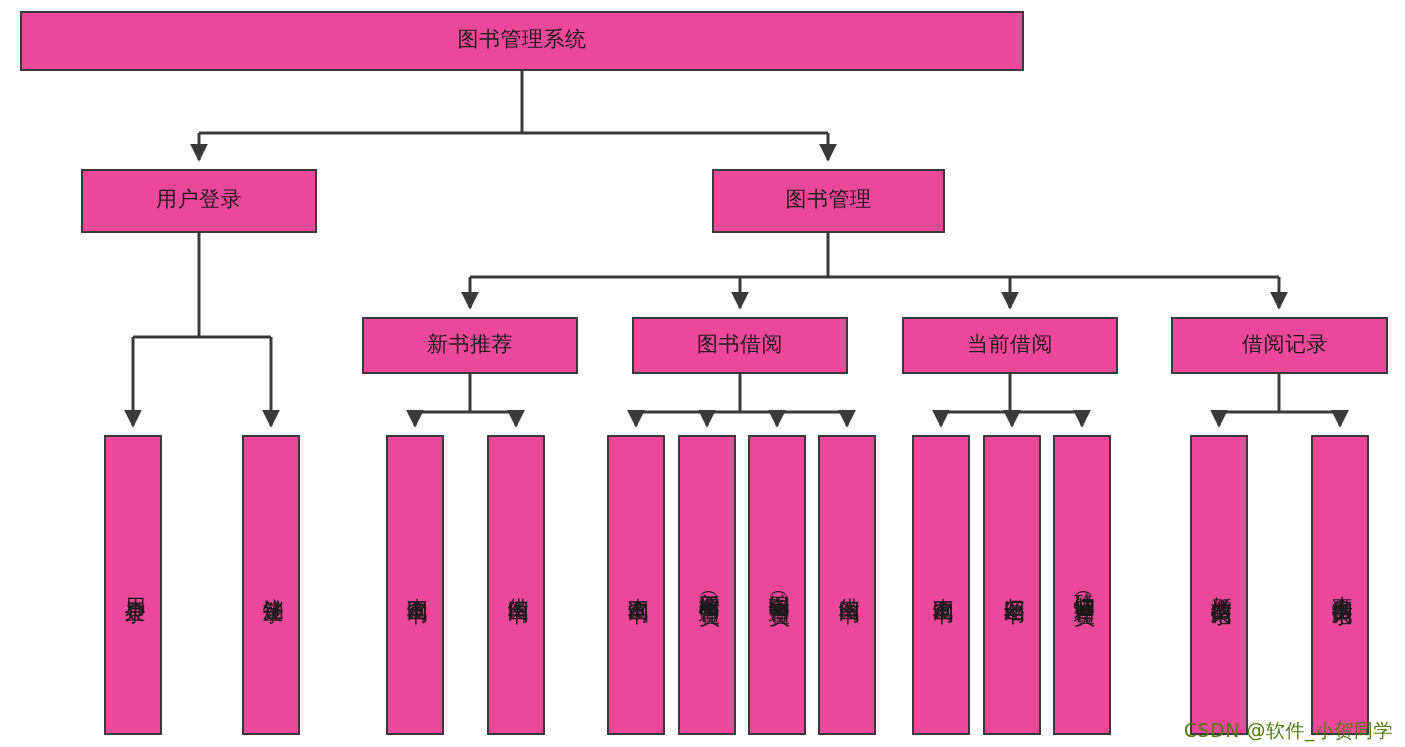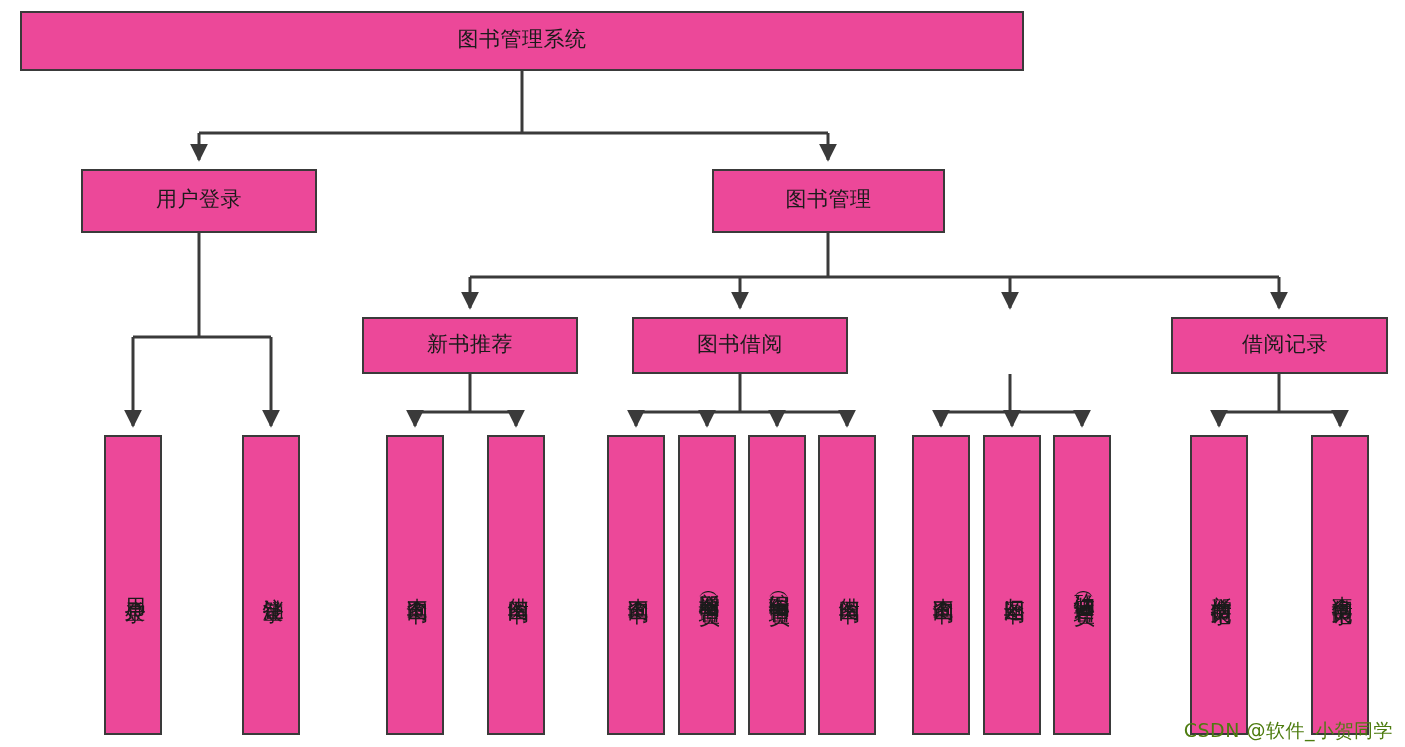--- a/index.html
+++ b/index.html
@@ -129,20 +129,23 @@
   <div class="node-box" id="node-l3-0" style="left: 362px; top: 317px; width: 216px; height: 57px;">
     <span class="node-label-h">新书推荐</span>
   </div>
 
   <div class="node-box" id="node-l2-1" style="left: 712px; top: 169px; width: 233px; height: 64px;">
     <span class="node-label-h">图书管理</span>
   </div>
   <div class="node-box" id="node-l3-1" style="left: 632px; top: 317px; width: 216px; height: 57px;">
     <span class="node-label-h">图书借阅</span>
   </div>
+  <div class="node-box" id="node-l3-2" style="left: 902px; top: 317px; width: 216px; height: 57px;">
+    <span class="node-label-h">当前借阅</span>
+  </div>
   <div class="node-box" id="node-l3-3" style="left: 1171px; top: 317px; width: 217px; height: 57px; padding-left: 11px;">
     <span class="node-label-h">借阅记录</span>
   </div>
 
   <div class="node-box" id="node-leaf-0" style="left: 104px; top: 435px; width: 58px; height: 300px;">
     <span class="node-label-v">用户登录</span>
   </div>
   <div class="node-box" id="node-leaf-1" style="left: 242px; top: 435px; width: 58px; height: 300px;">
     <span class="node-label-v">注销登录</span>
   </div>

